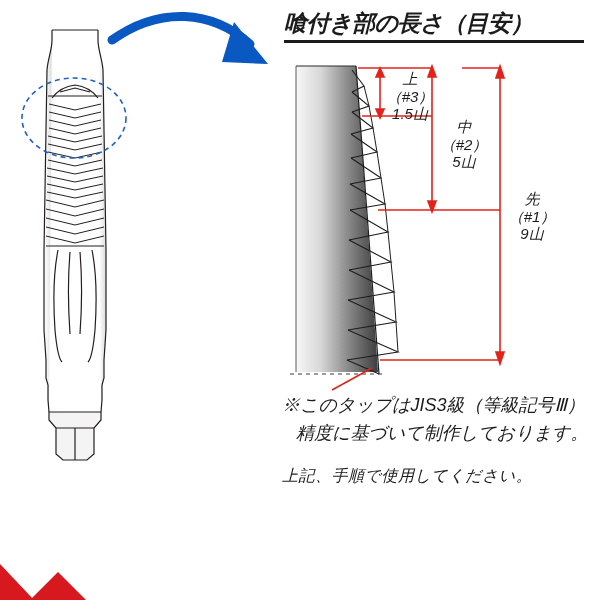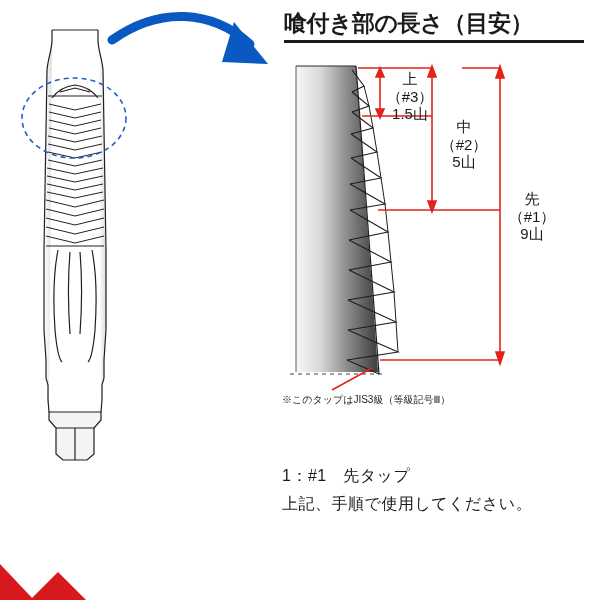--- a/index.html
+++ b/index.html
@@ -5,21 +5,21 @@
   * { box-sizing: border-box; }
   html, body { margin:0; padding:0; }
   body {
     width:600px; height:600px;
     background:#ffffff;
     font-family:"Liberation Sans", sans-serif;
     color:#231f20;
     overflow:hidden;
     position:relative;
   }
-  #stage { position:absolute; left:0; top:0; width:600px; height:600px; }
+  #stage { position:absolute; left:0; top:0; width:600px; height:600px;font-style:italic; }
 
   .title {
     position:absolute;
     left:284px; top:8px;
     font-size:23px;
     font-weight:bold;
     letter-spacing:-0.5px;
     white-space:nowrap;
     color:#1b1b1b;
   }
@@ -37,21 +37,21 @@
     font-size:15px;
     line-height:1.18;
     text-align:center;
     white-space:nowrap;
     color:#1b1b1b;
   }
 
   .note {
     position:absolute;
     left:282px; top:392px;
-    font-size:10px;
+    font-size:18px;
     line-height:1.55;
     color:#1b1b1b;
     white-space:nowrap;
   }
   .note .l2 { padding-left:14px; display:block; }
 
   .steps {
     position:absolute;
     left:282px; top:462px;
     font-size:16px;
@@ -203,24 +203,24 @@
   </div>
 
   <div class="lbl" style="left:504px; top:190px; width:56px;">
     <div>先</div>
     <div>（#1）</div>
     <div>9山</div>
   </div>
 
   <div class="note">
     <span>※このタップはJIS3級（等級記号Ⅲ）</span>
+    <span class="l2">精度に基づいて制作しております。</span>
   </div>
 
   <div class="steps">
-    <div>1：#1　先タップ</div>
     <div>上記、手順で使用してください。</div>
   </div>
 
   <svg width="140" height="70" style="left:0; top:530px; position:absolute;" viewBox="0 0 140 70">
     <path d="M0,70 L0,34 L34,70 Z" fill="#d7181f"></path>
     <path d="M30,70 L58,42 L86,70 Z" fill="#d7181f"></path>
   </svg>
 
 </div>
 

